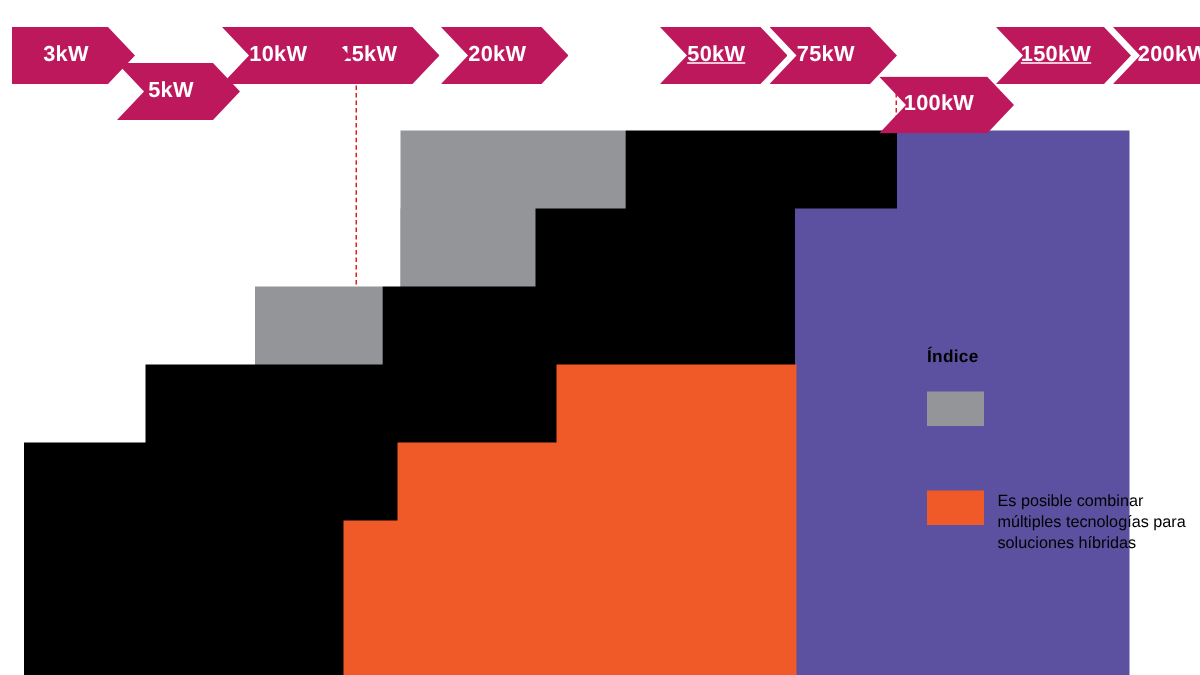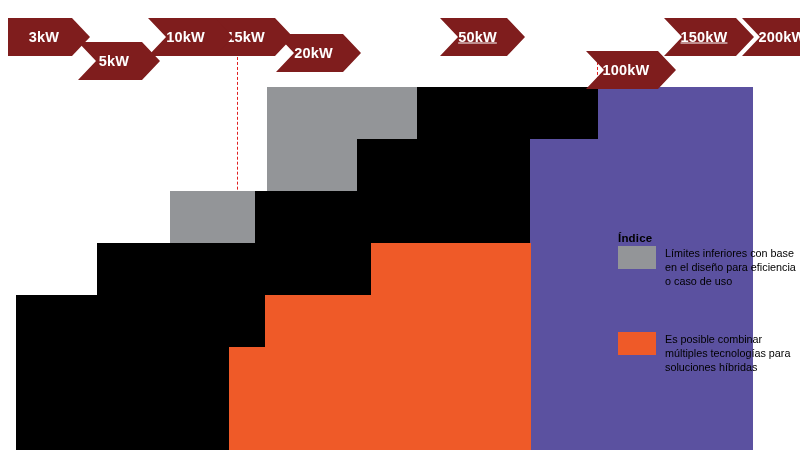--- a/index.html
+++ b/index.html
@@ -13,21 +13,21 @@
 
   
   #scale-bar {
     position: absolute;
     left: 0; top: 18px;
     width: 800px; height: 38px;
   }
   .chev {
     position: absolute;
     top: 0; height: 38px;
-    background: #7f1d1d;
+    background: #be185d;
     color: #ffffff;
     font-size: 14.5px;
     font-weight: bold;
     letter-spacing: 0.2px;
     display: flex;
     align-items: center;
     justify-content: center;
     padding-right: 10px;
   }
   .chev span { display: block; transform: translateY(-0.5px); }
@@ -64,21 +64,21 @@
   
   #legend {
     position: absolute;
     left: 618px; top: 232px;
     width: 178px;
   }
   #legend-title {
     font-size: 11.5px;
     font-weight: bold;
     color: #000000;
-    margin-bottom: 2px;
+    margin-bottom: 17px;
     letter-spacing: 0.2px;
   }
   .legend-item {
     display: flex;
     align-items: flex-start;
     margin-bottom: 10px;
   }
   .legend-swatch {
     width: 38px; height: 23px;
     flex: 0 0 38px;
@@ -100,25 +100,28 @@
     </div>
     <div class="chev" style="left: 78px; width: 82px; z-index: 11; clip-path: polygon(0px 0px, calc(100% - 18px) 0px, 100% 50%, calc(100% - 18px) 100%, 0px 100%, 18px 50%); margin-top: 24px;">
       <span>5kW</span>
     </div>
     <div class="chev" style="left: 148px; width: 85px; z-index: 10; clip-path: polygon(0px 0px, calc(100% - 18px) 0px, 100% 50%, calc(100% - 18px) 100%, 0px 100%, 18px 50%);">
       <span>10kW</span>
     </div>
     <div class="chev" style="left: 208px; width: 85px; z-index: 9; clip-path: polygon(0px 0px, calc(100% - 18px) 0px, 100% 50%, calc(100% - 18px) 100%, 0px 100%, 18px 50%);">
       <span>15kW</span>
     </div>
-    <div class="chev" style="left: 276px; width: 85px; z-index: 8; clip-path: polygon(0px 0px, calc(100% - 18px) 0px, 100% 50%, calc(100% - 18px) 100%, 0px 100%, 18px 50%); margin-top: 16px;">
+    <div class="chev" style="left: 294px; width: 85px; z-index: 8; clip-path: polygon(0px 0px, calc(100% - 18px) 0px, 100% 50%, calc(100% - 18px) 100%, 0px 100%, 18px 50%);">
       <span>20kW</span>
     </div>
     <div class="chev" style="left: 440px; width: 85px; z-index: 6; clip-path: polygon(0px 0px, calc(100% - 18px) 0px, 100% 50%, calc(100% - 18px) 100%, 0px 100%, 18px 50%); text-decoration: underline;">
       <span>50kW</span>
+    </div>
+    <div class="chev" style="left: 513px; width: 85px; z-index: 5; clip-path: polygon(0px 0px, calc(100% - 18px) 0px, 100% 50%, calc(100% - 18px) 100%, 0px 100%, 18px 50%);">
+      <span>75kW</span>
     </div>
     <div class="chev" style="left: 586px; width: 90px; z-index: 4; clip-path: polygon(0px 0px, calc(100% - 18px) 0px, 100% 50%, calc(100% - 18px) 100%, 0px 100%, 18px 50%); margin-top: 33px;">
       <span>100kW</span>
     </div>
     <div class="chev" style="left: 664px; width: 90px; z-index: 3; clip-path: polygon(0px 0px, calc(100% - 18px) 0px, 100% 50%, calc(100% - 18px) 100%, 0px 100%, 18px 50%); text-decoration: underline;">
       <span>150kW</span>
     </div>
     <div class="chev" style="left: 742px; width: 90px; z-index: 2; clip-path: polygon(0px 0px, calc(100% - 18px) 0px, 100% 50%, calc(100% - 18px) 100%, 0px 100%, 18px 50%);">
       <span>200kW</span>
     </div>
@@ -150,21 +153,20 @@
     <div class="bar seg seg-orange" style="left: 265px; top: 295px; width: 165px;"></div>
     <div class="bar seg seg-black" style="left: 16px; top: 347px; width: 213px;"></div>
     <div class="bar seg seg-orange" style="left: 229px; top: 347px; width: 141px;"></div>
   </div>
 
 <div id="legend">
   <div id="legend-title">Índice</div>
   <div id="legend-items">
       <div class="legend-item">
         <div class="legend-swatch" style="background: rgb(147, 149, 152);"></div>
-        <div class="legend-text">Límites inferiores con base en el diseño para eficiencia o caso de uso</div>
       </div>
       <div class="legend-item">
         <div class="legend-swatch" style="background: rgb(91, 81, 160);"></div>
       </div>
       <div class="legend-item">
         <div class="legend-swatch" style="background: rgb(239, 90, 40);"></div>
         <div class="legend-text">Es posible combinar múltiples tecnologías para soluciones híbridas</div>
       </div>
     </div>
 </div>

